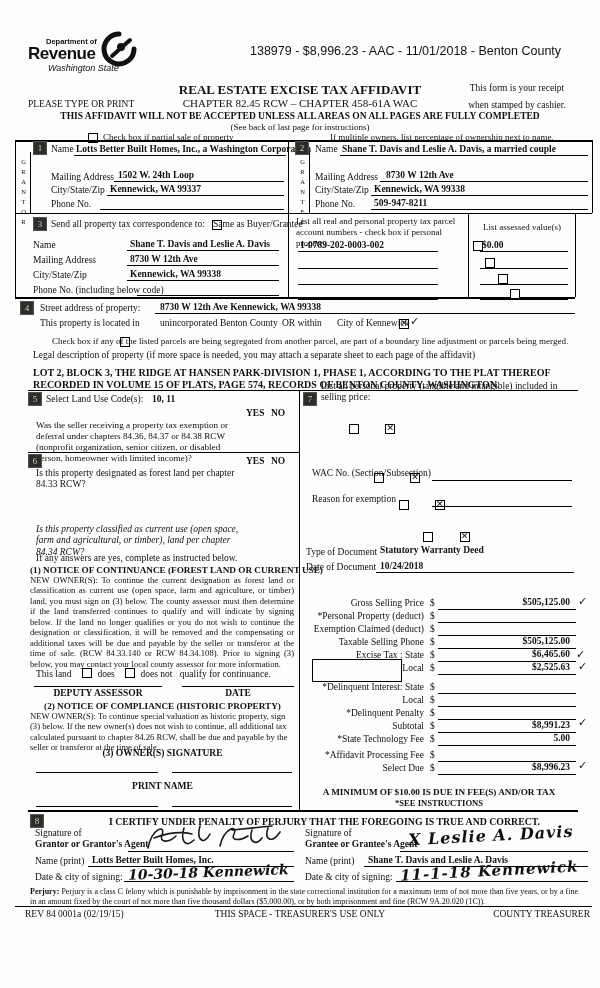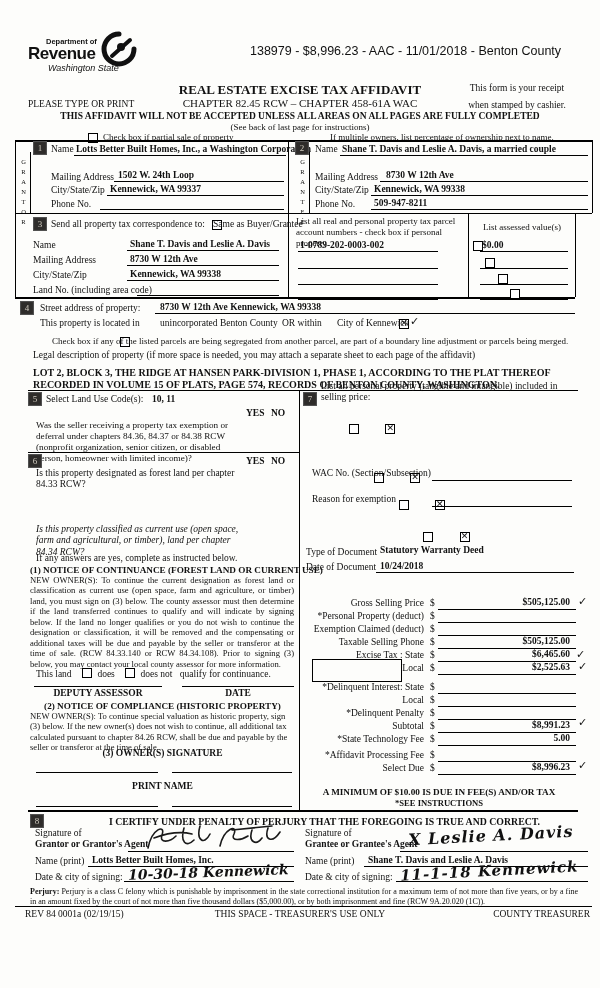--- a/index.html
+++ b/index.html
@@ -113,21 +113,21 @@
   <div class="abs" style="left:213px;top:219px;">Same as Buyer/Grantee</div>
   <div class="abs" style="left:33px;top:240px;">Name</div>
   <div class="abs b" style="left:130px;top:239px;">Shane T. Davis and Leslie A. Davis</div>
   <div class="ul" style="left:127px;top:239px;width:152px;height:11px;"></div>
   <div class="abs" style="left:33px;top:255px;">Mailing Address</div>
   <div class="abs b" style="left:130px;top:254px;">8730 W 12th Ave</div>
   <div class="ul" style="left:127px;top:254px;width:152px;height:11px;"></div>
   <div class="abs" style="left:33px;top:270px;">City/State/Zip</div>
   <div class="abs b" style="left:130px;top:269px;">Kennewick, WA 99338</div>
   <div class="ul" style="left:127px;top:269px;width:152px;height:11px;"></div>
-  <div class="abs" style="left:33px;top:285px;">Land No.  (including area code)</div>
+  <div class="abs" style="left:33px;top:285px;">Phone No.  (including below code)</div>
   <div class="ul" style="left:137px;top:284px;width:142px;height:11px;"></div>
 
   
   <div class="abs q" style="left:296px;top:216px;width:165px;font-size:9px;">List all real and personal property tax parcel account numbers - check box if personal property</div>
   <div class="abs b" style="left:300px;top:240px;">1-0789-202-0003-002</div>
   <div class="ul" style="left:298px;top:240px;width:140px;height:11px;"></div>
   <span class="cb abs" style="left:448px;top:241px;"></span>
   <div class="ul" style="left:298px;top:257px;width:140px;height:11px;"></div>
   <span class="cb abs" style="left:448px;top:258px;"></span>
   <div class="ul" style="left:298px;top:273px;width:140px;height:11px;"></div>

